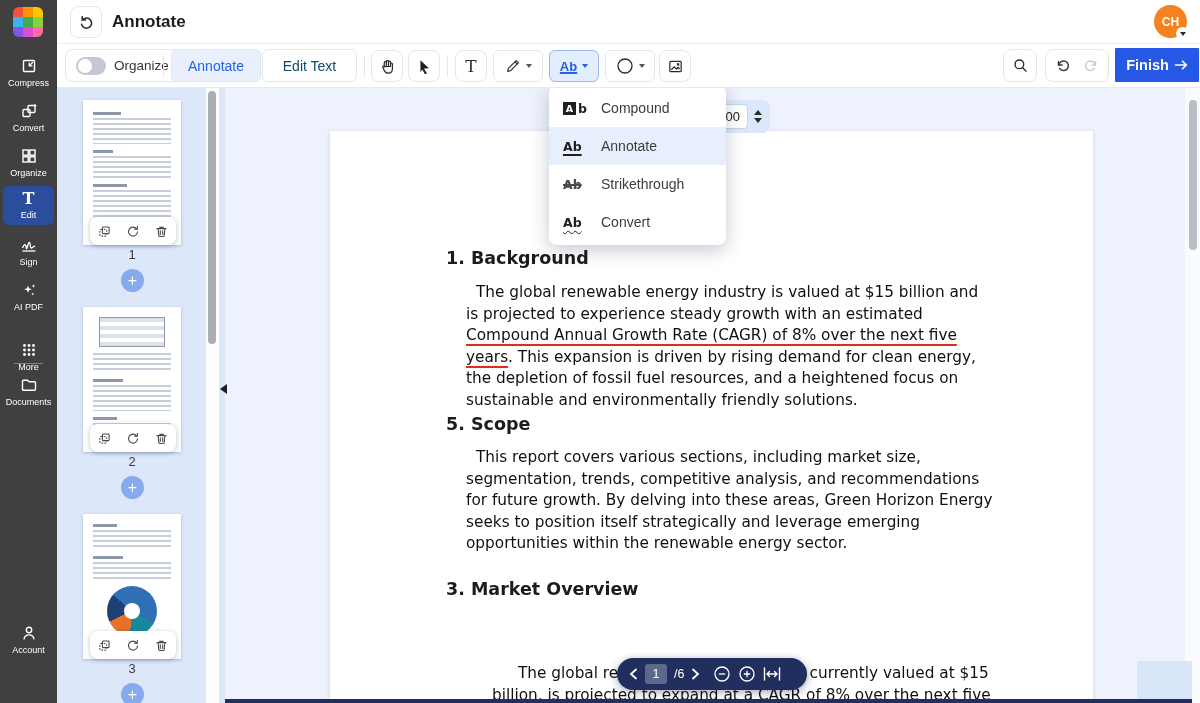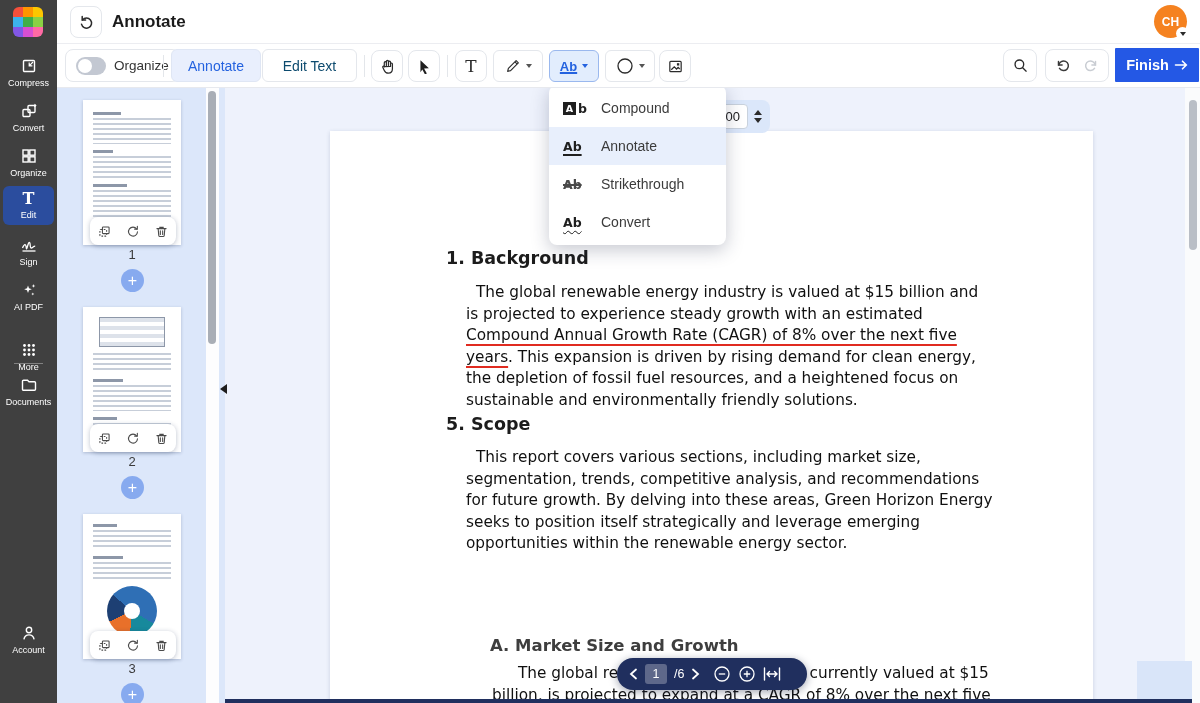--- a/index.html
+++ b/index.html
@@ -311,21 +311,21 @@
 <div class="abs right-scroll">
   <div class="right-thumb"></div>
 </div>
 <div class="abs br-box"></div>
 
 <div class="abs doc-page">
   <div class="doc-h1" style="left:116px;top:117px">1. Background</div>
   <div class="doc-p" style="left:136px;top:151px;width:527px"><span>The global renewable energy industry is valued at $15 billion and is projected to experience steady growth with an estimated </span><span class="red-ul">Compound Annual Growth Rate (CAGR) of 8% over the next five years</span><span>. This expansion is driven by rising demand for clean energy, the depletion of fossil fuel resources, and a heightened focus on sustainable and environmentally friendly solutions.</span></div>
   <div class="doc-h1" style="left:116px;top:283px">5. Scope</div>
   <div class="doc-p" style="left:136px;top:316px;width:527px">This report covers various sections, including market size, segmentation, trends, competitive analysis, and recommendations for future growth. By delving into these areas, Green Horizon Energy seeks to position itself strategically and leverage emerging opportunities within the renewable energy sector.</div>
-  <div class="doc-h2" style="left:160px;top:505px">A. Market Size and Growth</div>
+  <div class="doc-h1" style="left:116px;top:448px">3. Market Overview</div>
   <div class="doc-p" style="left:162px;top:532px;width:530px;text-indent:26px">The global renewable energy market, currently valued at $15 billion, is projected to expand at a CAGR of 8% over the next five years. This</div>
 </div>
 
 <div class="abs settings-bar">
   <div class="spin-input">100</div>
   <div class="steppers">
     <span class="st-up"></span>
     <span class="st-dn"></span>
   </div>
 </div>

